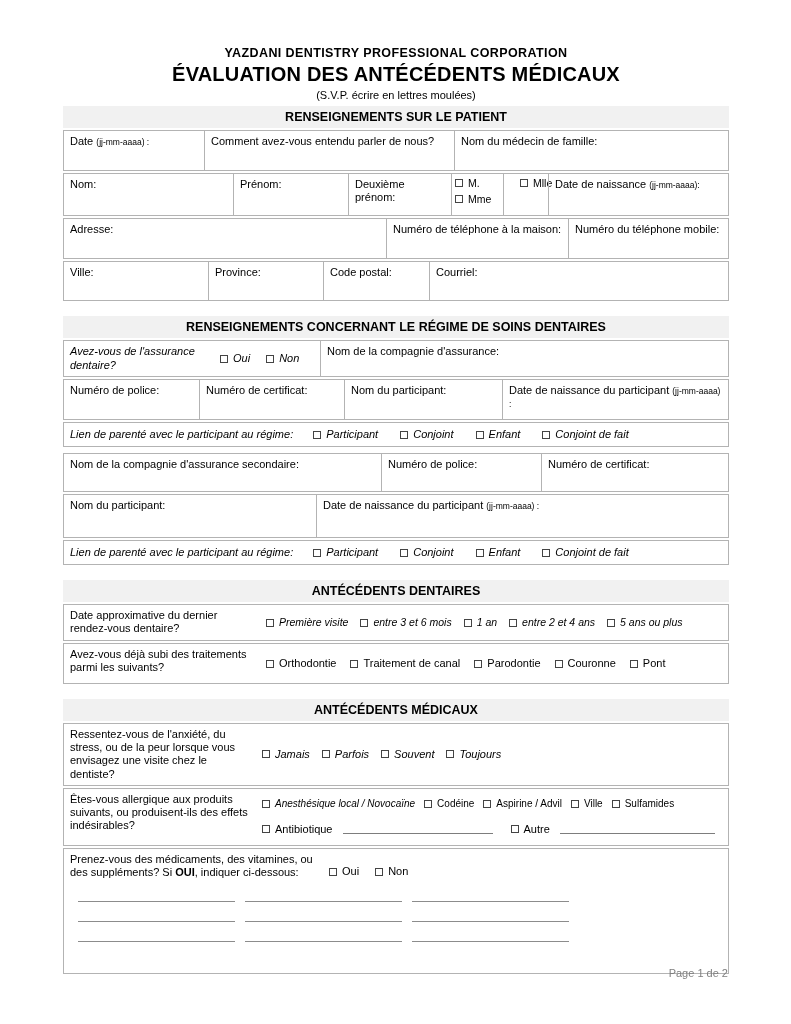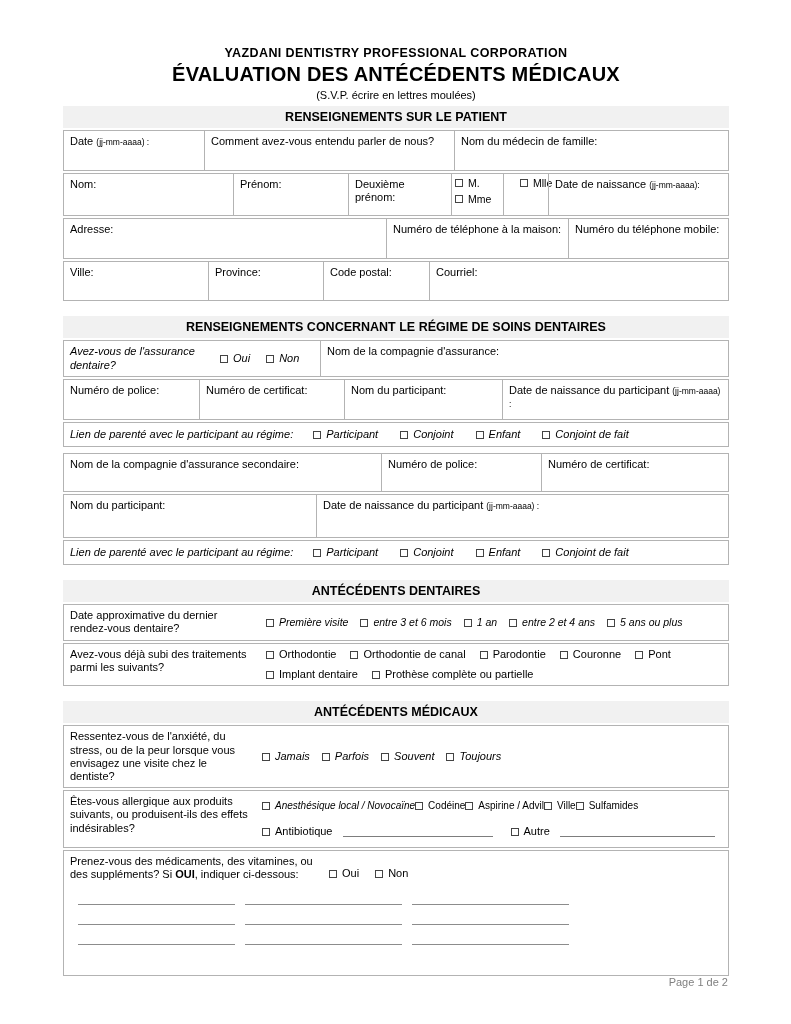--- a/index.html
+++ b/index.html
@@ -24,21 +24,21 @@
   .cb { width:8px; height:8px; border:1px solid #444; display:inline-block; flex:none; background:#fff; }
   .opts { display:flex; align-items:center; }
   .vcenter { display:flex; align-items:center;font-style:italic; }
   .col { display:flex; flex-direction:column; justify-content:center; }
   .write-line { display:inline-block; border-bottom:1px solid #7d7d7d; height:10px; }
   .lines-grid { display:flex; flex-wrap:wrap; width:494px; column-gap:10px; row-gap:19px; margin:22px 0 0 8px; }
   .blank-line { width:157px; border-bottom:1px solid #8c8c8c; height:0; }
   .italic { font-style:italic; }
   .sm { font-size:10.5px; }
   .xs { font-size:10px; }
-  .footer { position:absolute; right:63px; bottom:36px; font-size:11px; color:#7f7f7f; }
+  .footer { position:absolute; right:63px; bottom:45px; font-size:11px; color:#7f7f7f; }
 </style>
 </head>
 <body>
 
 <div class="page">
   <div class="content">
 
     <div class="doc-header">
       <div class="company">YAZDANI DENTISTRY PROFESSIONAL CORPORATION</div>
       <div class="title">ÉVALUATION DES ANTÉCÉDENTS MÉDICAUX</div>
@@ -259,43 +259,33 @@
         <span>Avez-vous déjà subi des traitements parmi les suivants?</span>
       </div>
       <div class="cell col" style="flex:1; gap:7px">
         <span class="opts" style="gap:14px">
           <span class="opt">
               <span class="cb"></span>
               <span>Orthodontie</span>
             </span>
           <span class="opt">
               <span class="cb"></span>
-              <span>Orthodontie de canal</span>
+              <span>Traitement de canal</span>
             </span>
           <span class="opt">
               <span class="cb"></span>
               <span>Parodontie</span>
             </span>
           <span class="opt">
               <span class="cb"></span>
               <span>Couronne</span>
             </span>
           <span class="opt">
               <span class="cb"></span>
               <span>Pont</span>
-            </span>
-        </span>
-        <span class="opts" style="gap:14px">
-          <span class="opt">
-              <span class="cb"></span>
-              <span>Implant dentaire</span>
-            </span>
-          <span class="opt">
-              <span class="cb"></span>
-              <span>Prothèse complète ou partielle</span>
             </span>
         </span>
       </div>
     </div>
 
     <div class="bar">ANTÉCÉDENTS MÉDICAUX</div>
 
     <div class="frow" style="min-height:41px">
       <div class="cell" style="width:192px">
         <span>Ressentez-vous de l'anxiété, du stress, ou de la peur lorsque vous envisagez une visite chez le dentiste?</span>
@@ -320,21 +310,21 @@
             </span>
         </span>
       </div>
     </div>
 
     <div class="frow" style="min-height:58px">
       <div class="cell" style="width:192px">
         <span>Êtes-vous allergique aux produits suivants, ou produisent-ils des effets indésirables?</span>
       </div>
       <div class="cell col" style="flex:1; gap:13px">
-        <span class="opts xs" style="">
+        <span class="opts xs" style="gap:9px">
           <span class="opt xs">
               <span class="cb"></span>
               <span class="italic">Anesthésique local / Novocaïne</span>
             </span>
           <span class="opt xs">
               <span class="cb"></span>
               <span>Codéine</span>
             </span>
           <span class="opt xs">
               <span class="cb"></span>

